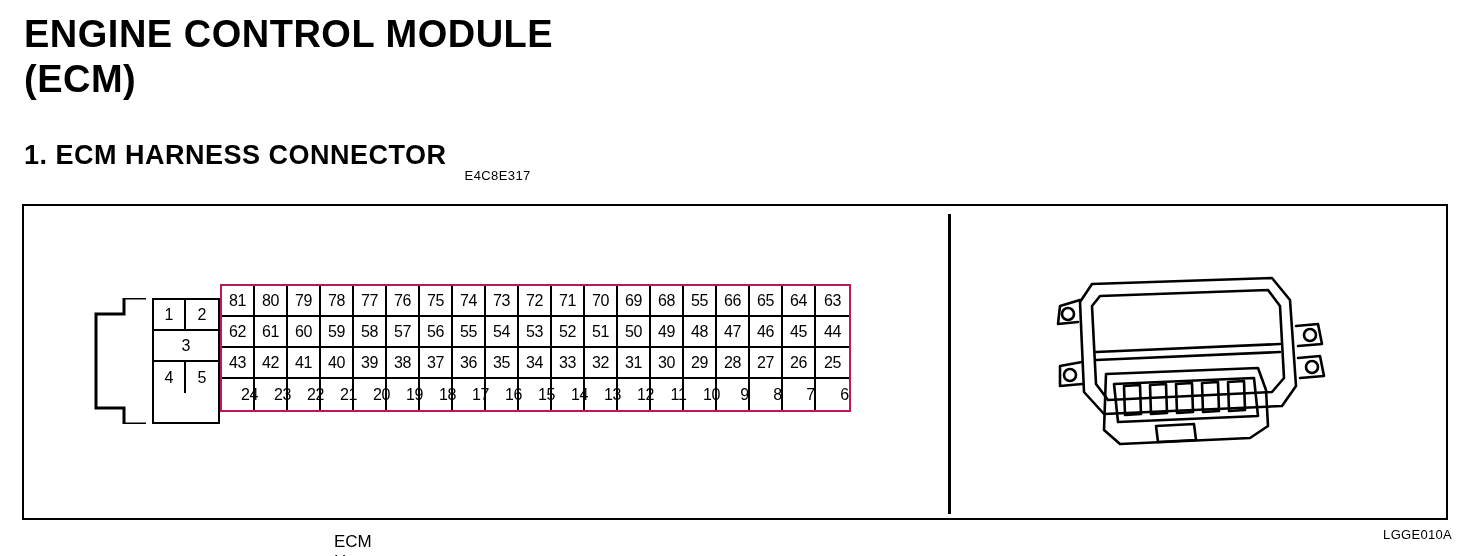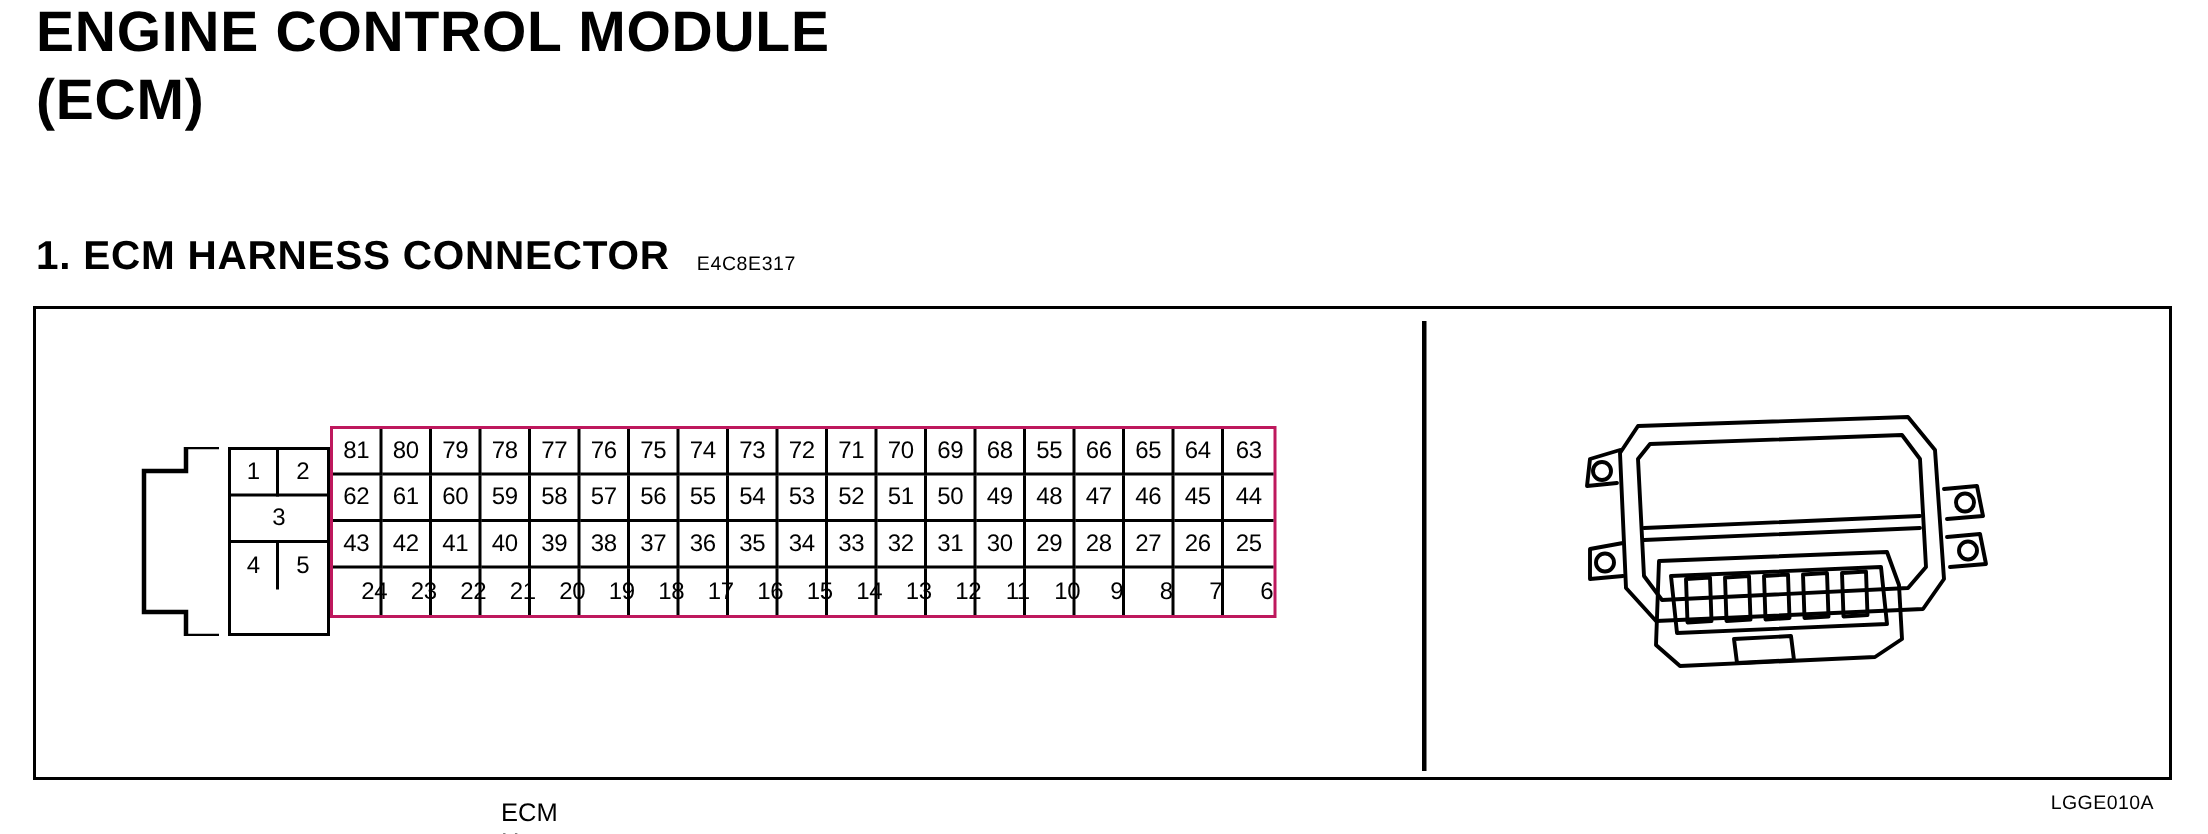--- a/index.html
+++ b/index.html
@@ -13,36 +13,35 @@
     font-family: "Liberation Sans", sans-serif;
     color: #000000;
     position: relative;
     overflow: hidden;
   }
 
   
   #page-title {
     position: absolute;
     left: 24px;
-    top: 0;
+    top: 12px;
     font-size: 38px;
     font-weight: bold;
     letter-spacing: 0.5px;
     line-height: 1.18;
     white-space: pre-line;
   }
   #section-heading {
     position: absolute;
     left: 24px;
     top: 140px;
     font-size: 27px;
     font-weight: bold;
     letter-spacing: 0.5px;
     display: flex;
-    align-items: flex-end;
     gap: 18px;
   }
   #section-heading .code {
     font-size: 13px;
     font-weight: normal;
     letter-spacing: 0.4px;
     padding-bottom: 3px;
     margin-top: 28px;
   }
 
@@ -143,21 +142,21 @@
   #ecm-drawing {
     position: absolute;
     left: 1020px;
     top: 60px;
     width: 300px;
     height: 190px;
   }
 
   #figure-id {
     position: absolute;
-    right: 36px;
+    right: 20px;
     top: 527px;
     font-size: 13px;
     letter-spacing: 0.3px;
   }
 </style>
 </head>
 <body>
 
 <div id="page-title">ENGINE CONTROL MODULE
 (ECM)</div>

